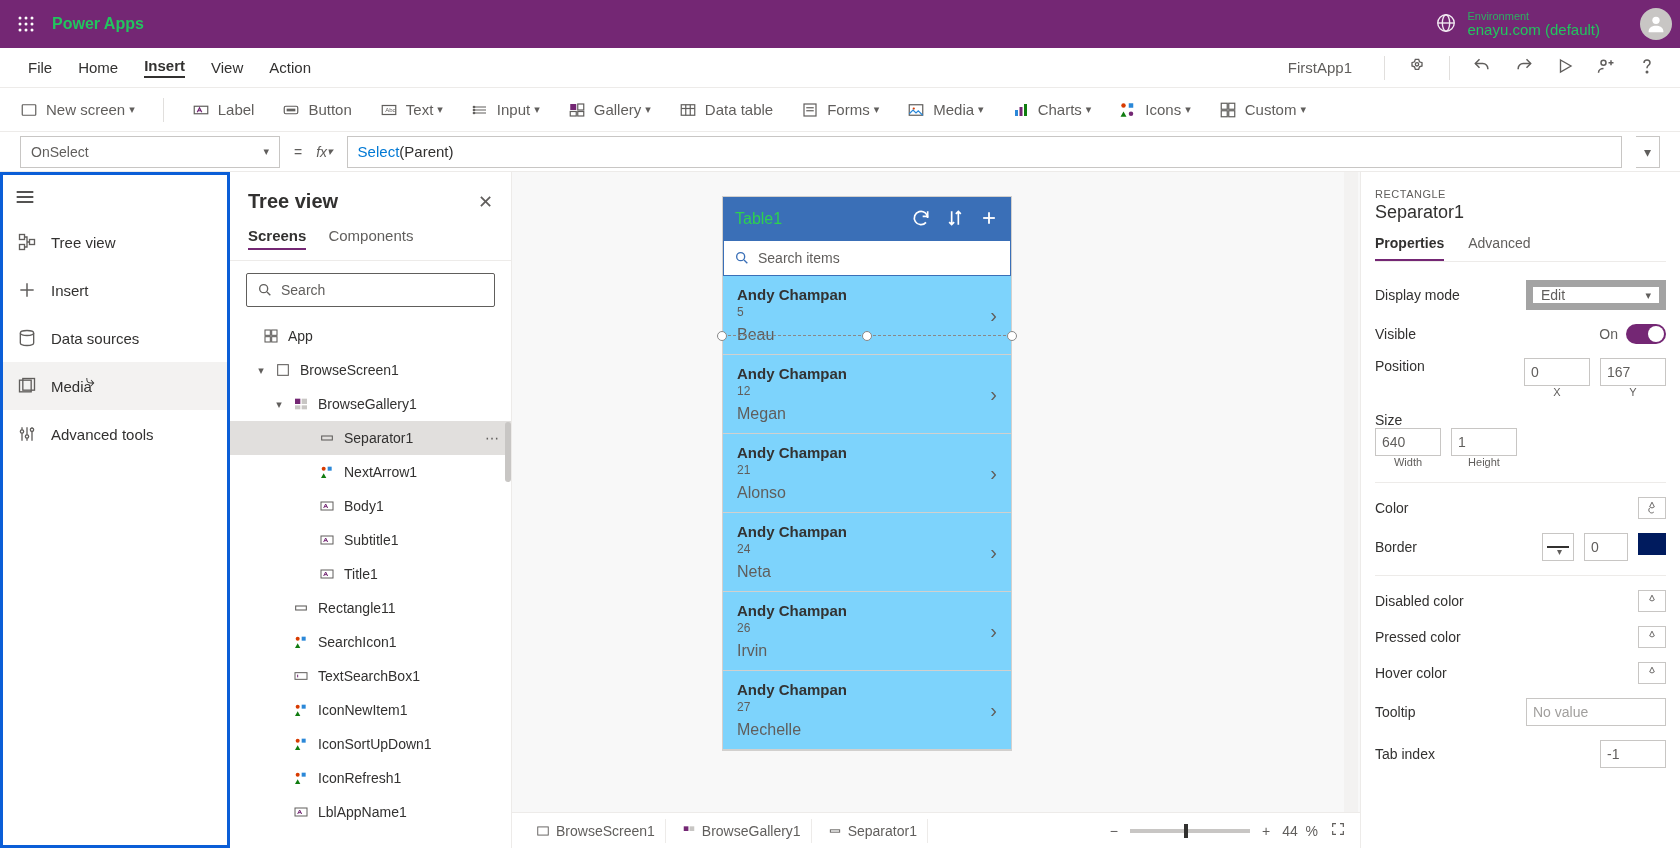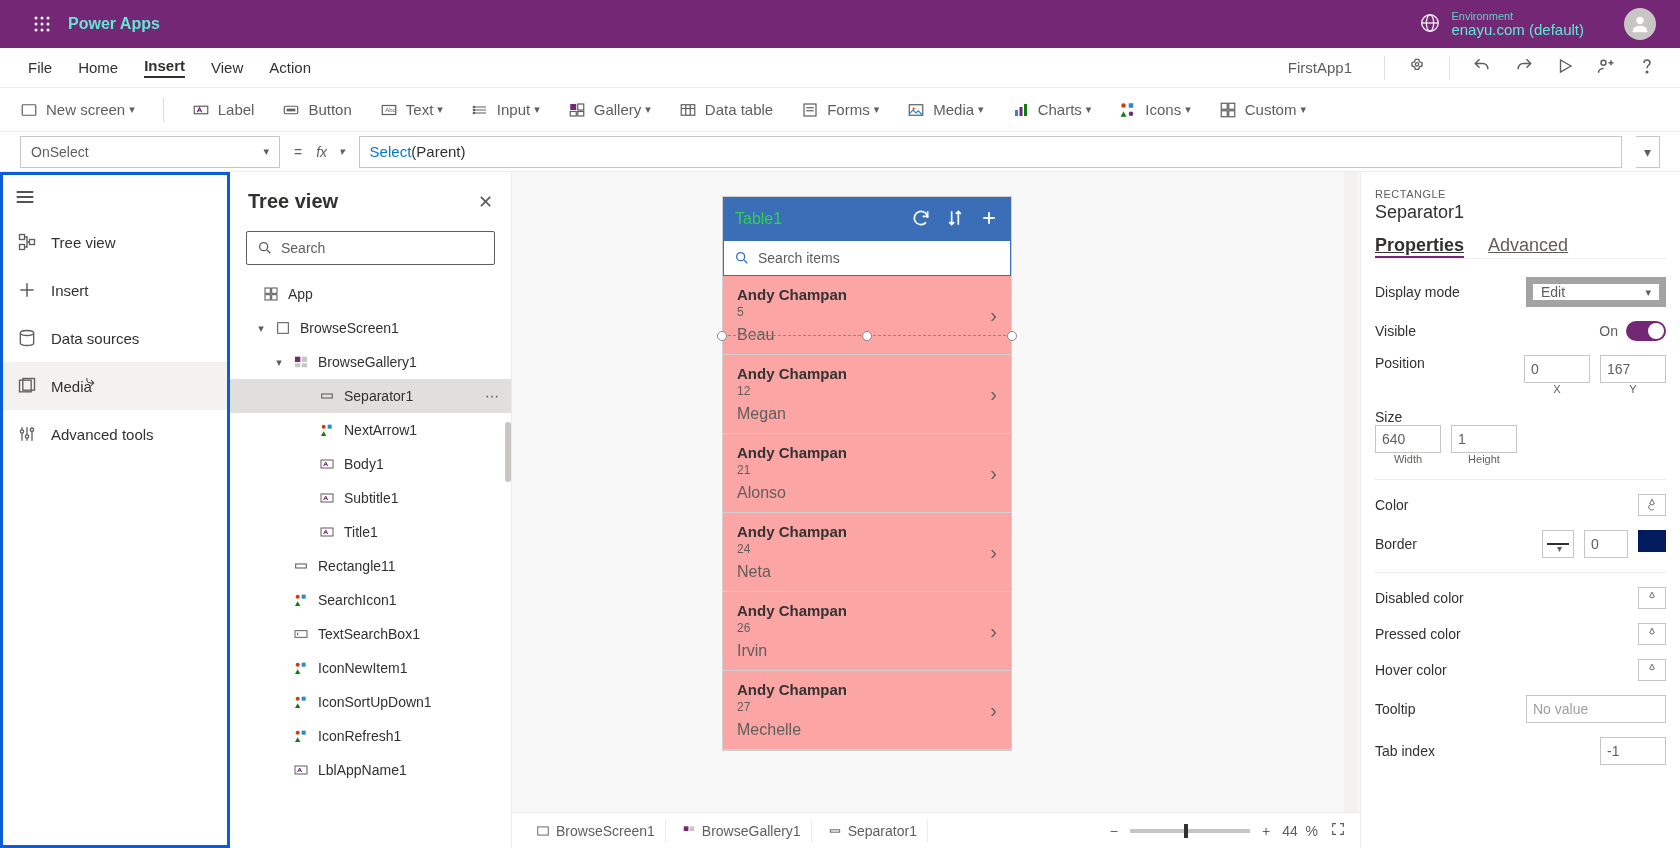--- a/index.html
+++ b/index.html
@@ -1,18 +1,18 @@
 <!DOCTYPE html>
 <html><head>
 <meta charset="utf-8">
 <style>
 * { box-sizing: border-box; margin: 0; padding: 0; font-family: "Segoe UI", sans-serif; }
 body { width: 1680px; height: 848px; overflow: hidden; background: #fff; font-size: 14px; color: #323130; }
 
-.top-header { height: 48px; background: #742774; color: #5eead4; display: flex; align-items: center; padding: 0 24px; }
+.top-header { height: 48px; background: #742774; color: #22c55e; display: flex; align-items: center; padding: 0 8px; }
 .waffle { width: 36px; height: 36px; display: flex; align-items: center; justify-content: center; }
 .waffle svg { fill: #fff; }
 .app-title { font-size: 16px; font-weight: 600; margin-left: 8px; }
 .env-block { margin-left: auto; display: flex; align-items: center; gap: 10px; }
 .env-text { display: flex; flex-direction: column; line-height: 1.1; }
 .env-label { font-size: 11px; opacity: .85; }
 .env-name { font-size: 15px; }
 .avatar { width: 32px; height: 32px; border-radius: 50%; background: #c8c6c4; margin-left: 30px; display: flex; align-items: center; justify-content: center; }
 .avatar svg { width: 22px; height: 22px; fill: #fff; }
 
@@ -25,21 +25,21 @@
 .vdiv { width: 1px; height: 24px; background: #e1dfdd; }
 
 .ribbon { height: 44px; border-bottom: 1px solid #edebe9; display: flex; align-items: center; padding: 0 20px; gap: 28px; color: #323130; }
 .ribbon .ritem { display: flex; align-items: center; gap: 8px; cursor: pointer; font-size: 15px; color: #605e5c; }
 .ribbon .ritem svg, .ribbon .ritem .ricon { width: 18px; height: 18px; }
 .caret { font-size: 11px; color: #605e5c; margin-left: -4px; }
 
 .formula-row { height: 40px; display: flex; align-items: center; padding: 0 20px; border-bottom: 1px solid #edebe9; gap: 14px; }
 .prop-select { width: 260px; height: 32px; border: 1px solid #c8c6c4; padding: 0 10px; display: flex; align-items: center; justify-content: space-between; color: #605e5c; }
 .eq { color: #605e5c; }
-.fx { color: #605e5c; font-style: italic; display: flex; align-items: center; gap: 16px; }
+.fx { color: #605e5c; font-style: italic; display: flex; align-items: center; gap: 4px; }
 .formula-input { flex: 1; height: 32px; border: 1px solid #c8c6c4; padding: 0 10px; display: flex; align-items: center; font-family: Consolas, monospace; font-size: 15px; }
 .formula-input .fn { color: #0078d4; }
 .formula-chevron { width: 24px; height: 32px; border: 1px solid #c8c6c4; border-left: none; display: flex; align-items: center; justify-content: center; color: #605e5c; }
 
 .main-area { display: flex; height: calc(848px - 48px - 40px - 44px - 40px); position: relative; }
 
 .leftbar { width: 230px; border: 3px solid #0b5ed7; padding: 10px 0; background: #fff; }
 .lb-ham { padding: 4px 12px 10px; }
 .lb-ham svg { width: 20px; height: 16px; }
 .lb-item { display: flex; align-items: center; gap: 14px; padding: 14px 14px; cursor: pointer; color: #323130; font-size: 15px; }
@@ -61,21 +61,21 @@
 .tchev { width: 10px; text-align: center; color: #605e5c; font-size: 11px; }
 .ticon { width: 18px; height: 18px; display: flex; align-items: center; justify-content: center; }
 .ticon svg { width: 16px; height: 16px; }
 .ind0 { padding-left: 14px; }
 .ind1 { padding-left: 26px; }
 .ind2 { padding-left: 44px; }
 .ind3 { padding-left: 70px; }
 .track-scroll { position: absolute; right: 0; top: 250px; width: 6px; height: 60px; background: #c8c6c4; border-radius: 3px; }
 
 .canvas { flex: 1; background: #f8f8f8; position: relative; overflow: hidden; }
-.phone { position: absolute; left: 210px; top: 24px; width: 290px; background: #fca5a5; border: 1px solid #d2d0ce; }
+.phone { position: absolute; left: 210px; top: 24px; width: 290px; background: #7dd3fc; border: 1px solid #d2d0ce; }
 .phone-head { height: 44px; background: #3a6fb7; display: flex; align-items: center; padding: 0 12px; gap: 14px; }
 .phone-title { color: #2dd14f; font-size: 16px; flex: 1; font-weight: 400; }
 .ph-ico { color: #fff; cursor: pointer; }
 .search-bar { height: 36px; border: 1px solid #3a6fb7; margin: -1px 0 0 0; display: flex; align-items: center; padding: 0 10px; gap: 8px; color: #605e5c; background: #fff; }
 .gallery-item { border-bottom: 1px solid #d2d0ce; padding: 10px 14px; position: relative; }
 .gi-title { font-weight: 600; font-size: 15px; color: #333; }
 .gi-sub1 { font-size: 12px; color: #605e5c; margin-top: 2px; }
 .gi-sub2 { font-size: 16px; color: #605e5c; margin-top: 7px; }
 .gi-chev { position: absolute; right: 14px; top: 50%; transform: translateY(-50%); color: #605e5c; font-size: 20px; }
 .sel-handles { position: absolute; left: -6px; top: 134px; right: -6px; height: 12px; pointer-events: none; }
@@ -83,21 +83,21 @@
 .handle.h1 { left: 0; } .handle.h2 { left: 50%; transform: translateX(-50%); } .handle.h3 { right: 0; }
 .sel-line { position: absolute; left: 0; right: 0; top: 138px; border-top: 1px dashed #888; }
 
 .canvas-scroll { position: absolute; right: 2px; top: 0; bottom: 30px; width: 14px; background: #f3f2f1; }
 .csb-thumb { position: absolute; left: 2px; right: 2px; top: 6px; bottom: 6px; }
 
 .proppane { width: 320px; border-left: 1px solid #edebe9; padding: 16px 14px; overflow: auto; }
 .pp-type { font-size: 11px; color: #605e5c; letter-spacing: .5px; }
 .pp-name { font-size: 18px; margin: 2px 0 12px; }
 .pp-tabs { display: flex; gap: 24px; border-bottom: 1px solid #edebe9; margin-bottom: 18px; }
-.pp-tab { cursor: pointer; color: #605e5c; font-size: 18px; text-decoration: underline; }
+.pp-tab { cursor: pointer; color: #605e5c; padding-bottom: 8px; font-size: 14px; }
 .pp-tab.active { color: #323130; font-weight: 600; border-bottom: 2px solid #742774; }
 .pp-row { display: flex; align-items: center; justify-content: space-between; margin-bottom: 14px; font-size: 14px; color: #605e5c; }
 .pp-label { color: #323130; }
 .pp-select { height: 30px; border: 7px solid #a3a3a3; padding: 0 8px; min-width: 140px; display: flex; align-items: center; justify-content: space-between; background: #fff; }
 .pp-pair { display: flex; gap: 10px; }
 .pp-num { width: 66px; height: 28px; border: 1px solid #c8c6c4; padding: 0 6px; display: flex; align-items: center; }
 .pp-numlabel { text-align: center; font-size: 11px; color: #605e5c; }
 .toggle { width: 40px; height: 20px; background: #742774; border-radius: 10px; position: relative; }
 .toggle::after { content: ''; position: absolute; right: 2px; top: 2px; width: 16px; height: 16px; background: #fff; border-radius: 50%; }
 .toggle-wrap { display: flex; align-items: center; gap: 8px; }
@@ -381,20 +381,24 @@
           <circle cx="18" cy="7" r="2" fill="#fff"></circle>
         </svg>
       <span>Advanced tools</span>
     </div>
   </div>
 
   <div class="treepanel">
     <div class="tp-header">
       <span class="tp-title">Tree view</span>
       <span class="tp-close">✕</span>
+    </div>
+    <div class="tp-tabs">
+      <span class="tp-tab active">Screens</span>
+      <span class="tp-tab">Components</span>
     </div>
     <div class="tp-search">
       <svg width="16" height="16" viewBox="0 0 24 24" fill="none" stroke="#605e5c" stroke-width="2">
           <circle cx="10" cy="10" r="6"></circle>
           <line x1="15" y1="15" x2="20" y2="20"></line>
         </svg>
       <span>Search</span>
     </div>
     <div class="tree" id="tree-container">
         <div class="tree-item ind0">

